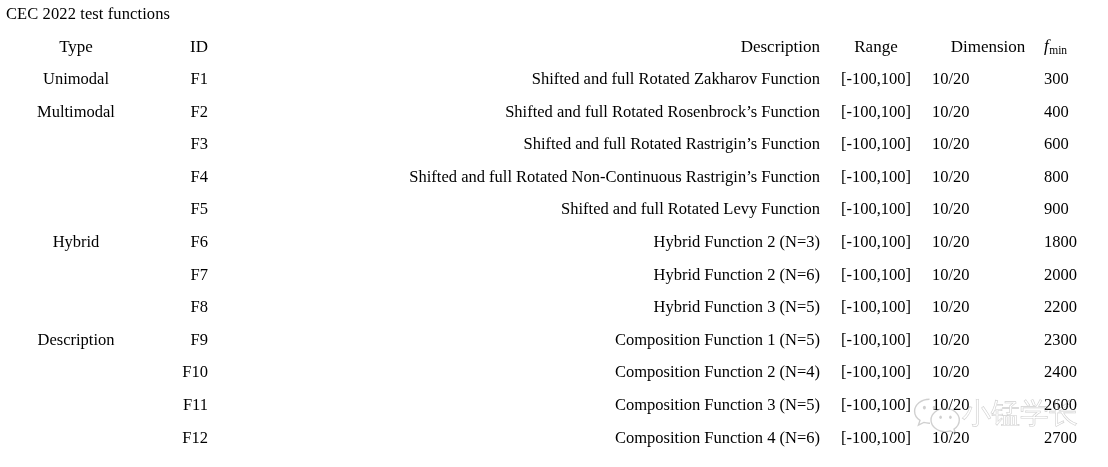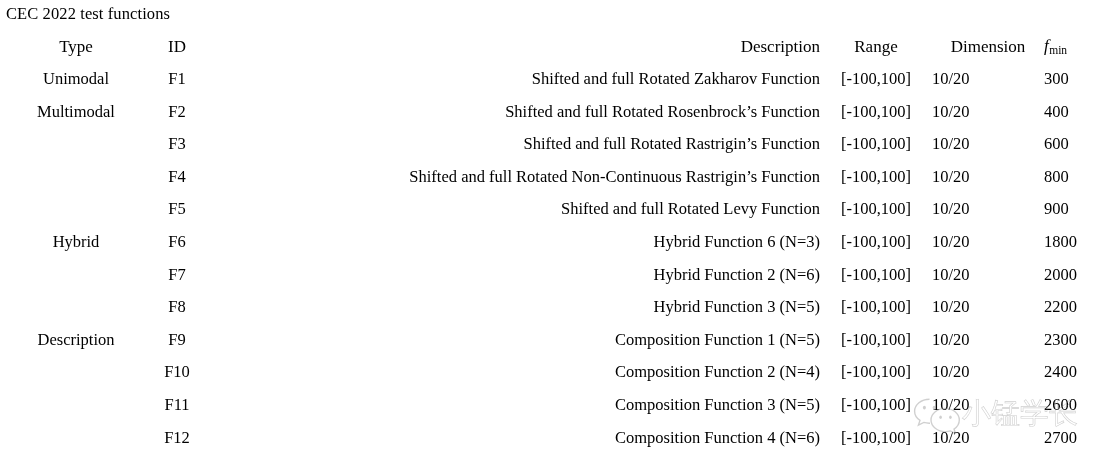--- a/index.html
+++ b/index.html
@@ -84,21 +84,21 @@
 
   tbody tr.data-row td {
     height: 32.6px;
     line-height: 32.6px;
     font-size: 16.5px;
     white-space: nowrap;
   }
 
   
   .col-type   { width: 140px;  text-align: center; }
-  .col-id     { width: 62px;   text-align: center; }
+  .col-id     { width: 62px;   text-align: right; }
   .col-desc   { width: 612px;  text-align: right; padding-left: 14px !important; }
   .col-range  { width: 112px;  text-align: center; }
   .col-dim    { width: 112px;  }
   .col-fmin   { width: 58px;   text-align: left; padding-right: 8px !important; }
 
   .fmin-head {
     font-style: italic;
     font-size: 17px;
   }
   .fmin-head sub {
@@ -211,21 +211,21 @@
             <td class="col-type"></td>
             <td class="col-id">F5</td>
             <td class="col-desc">Shifted and full Rotated Levy Function</td>
             <td class="col-range">[-100,100]</td>
             <td class="col-dim">10/20</td>
             <td class="col-fmin">900</td>
           </tr>
           <tr class="data-row">
             <td class="col-type">Hybrid</td>
             <td class="col-id">F6</td>
-            <td class="col-desc">Hybrid Function 6 (N=3)</td>
+            <td class="col-desc">Hybrid Function 2 (N=3)</td>
             <td class="col-range">[-100,100]</td>
             <td class="col-dim">10/20</td>
             <td class="col-fmin">1800</td>
           </tr>
           <tr class="data-row">
             <td class="col-type"></td>
             <td class="col-id">F7</td>
             <td class="col-desc">Hybrid Function 2 (N=6)</td>
             <td class="col-range">[-100,100]</td>
             <td class="col-dim">10/20</td>

